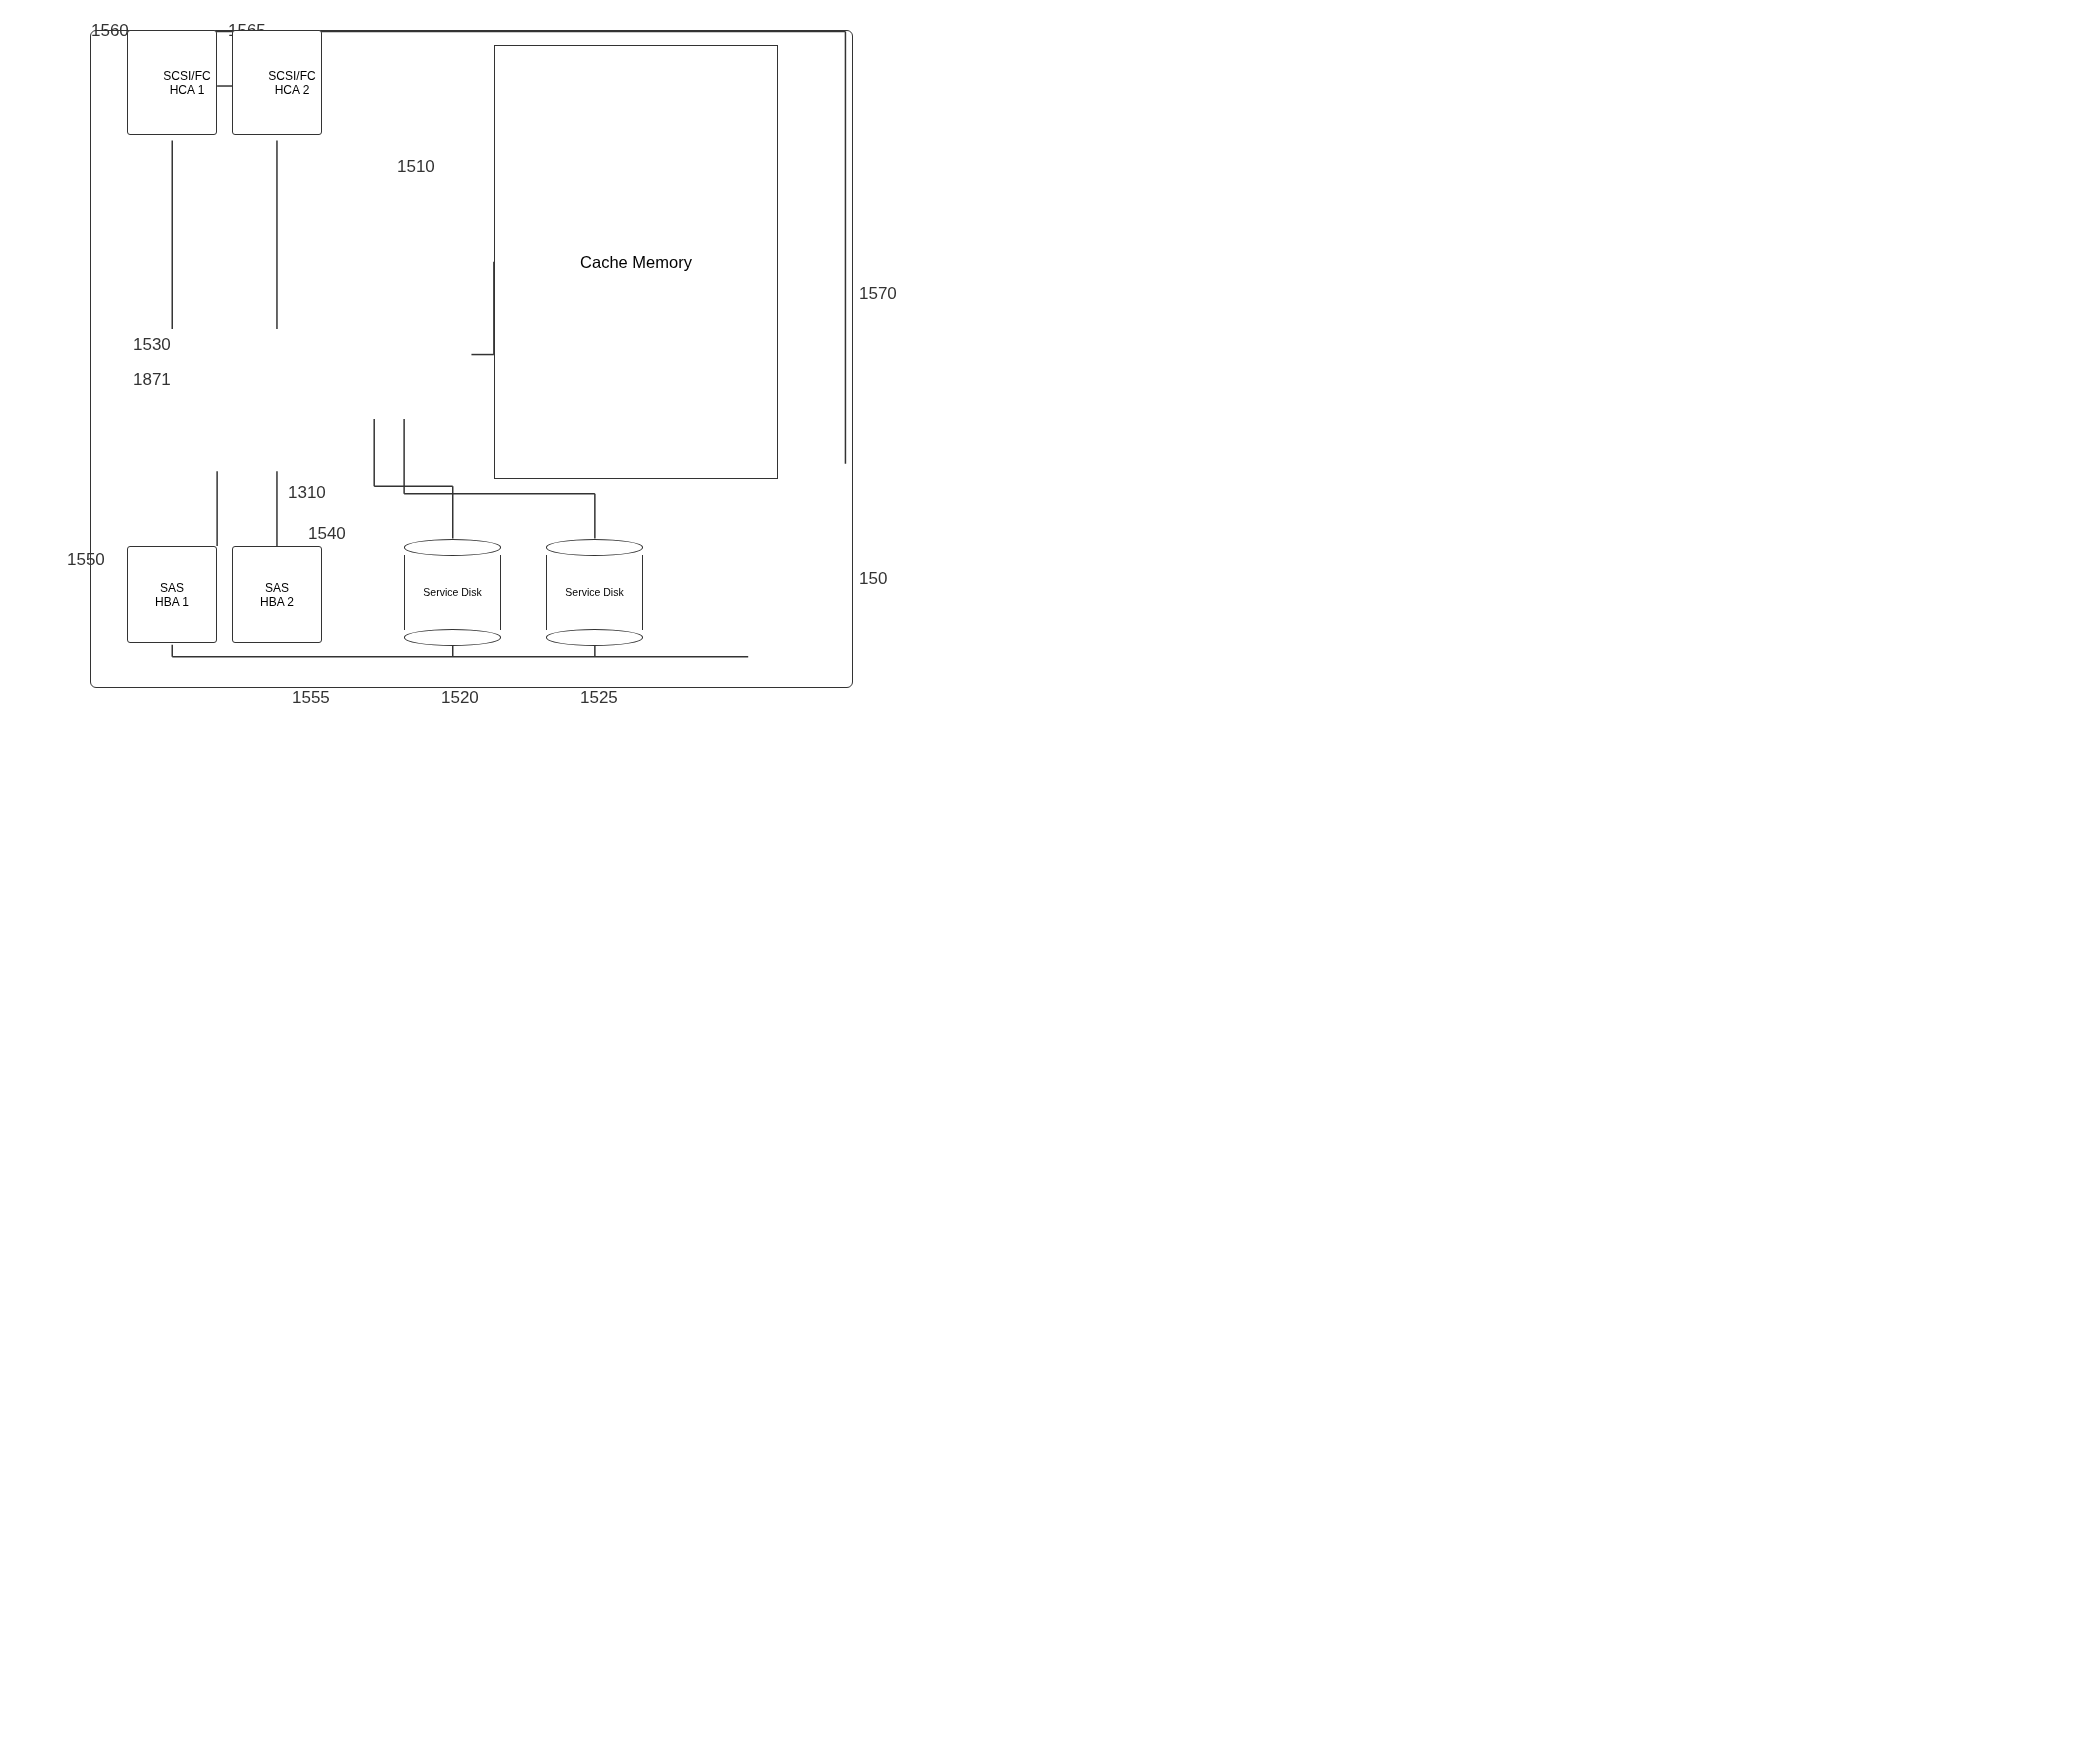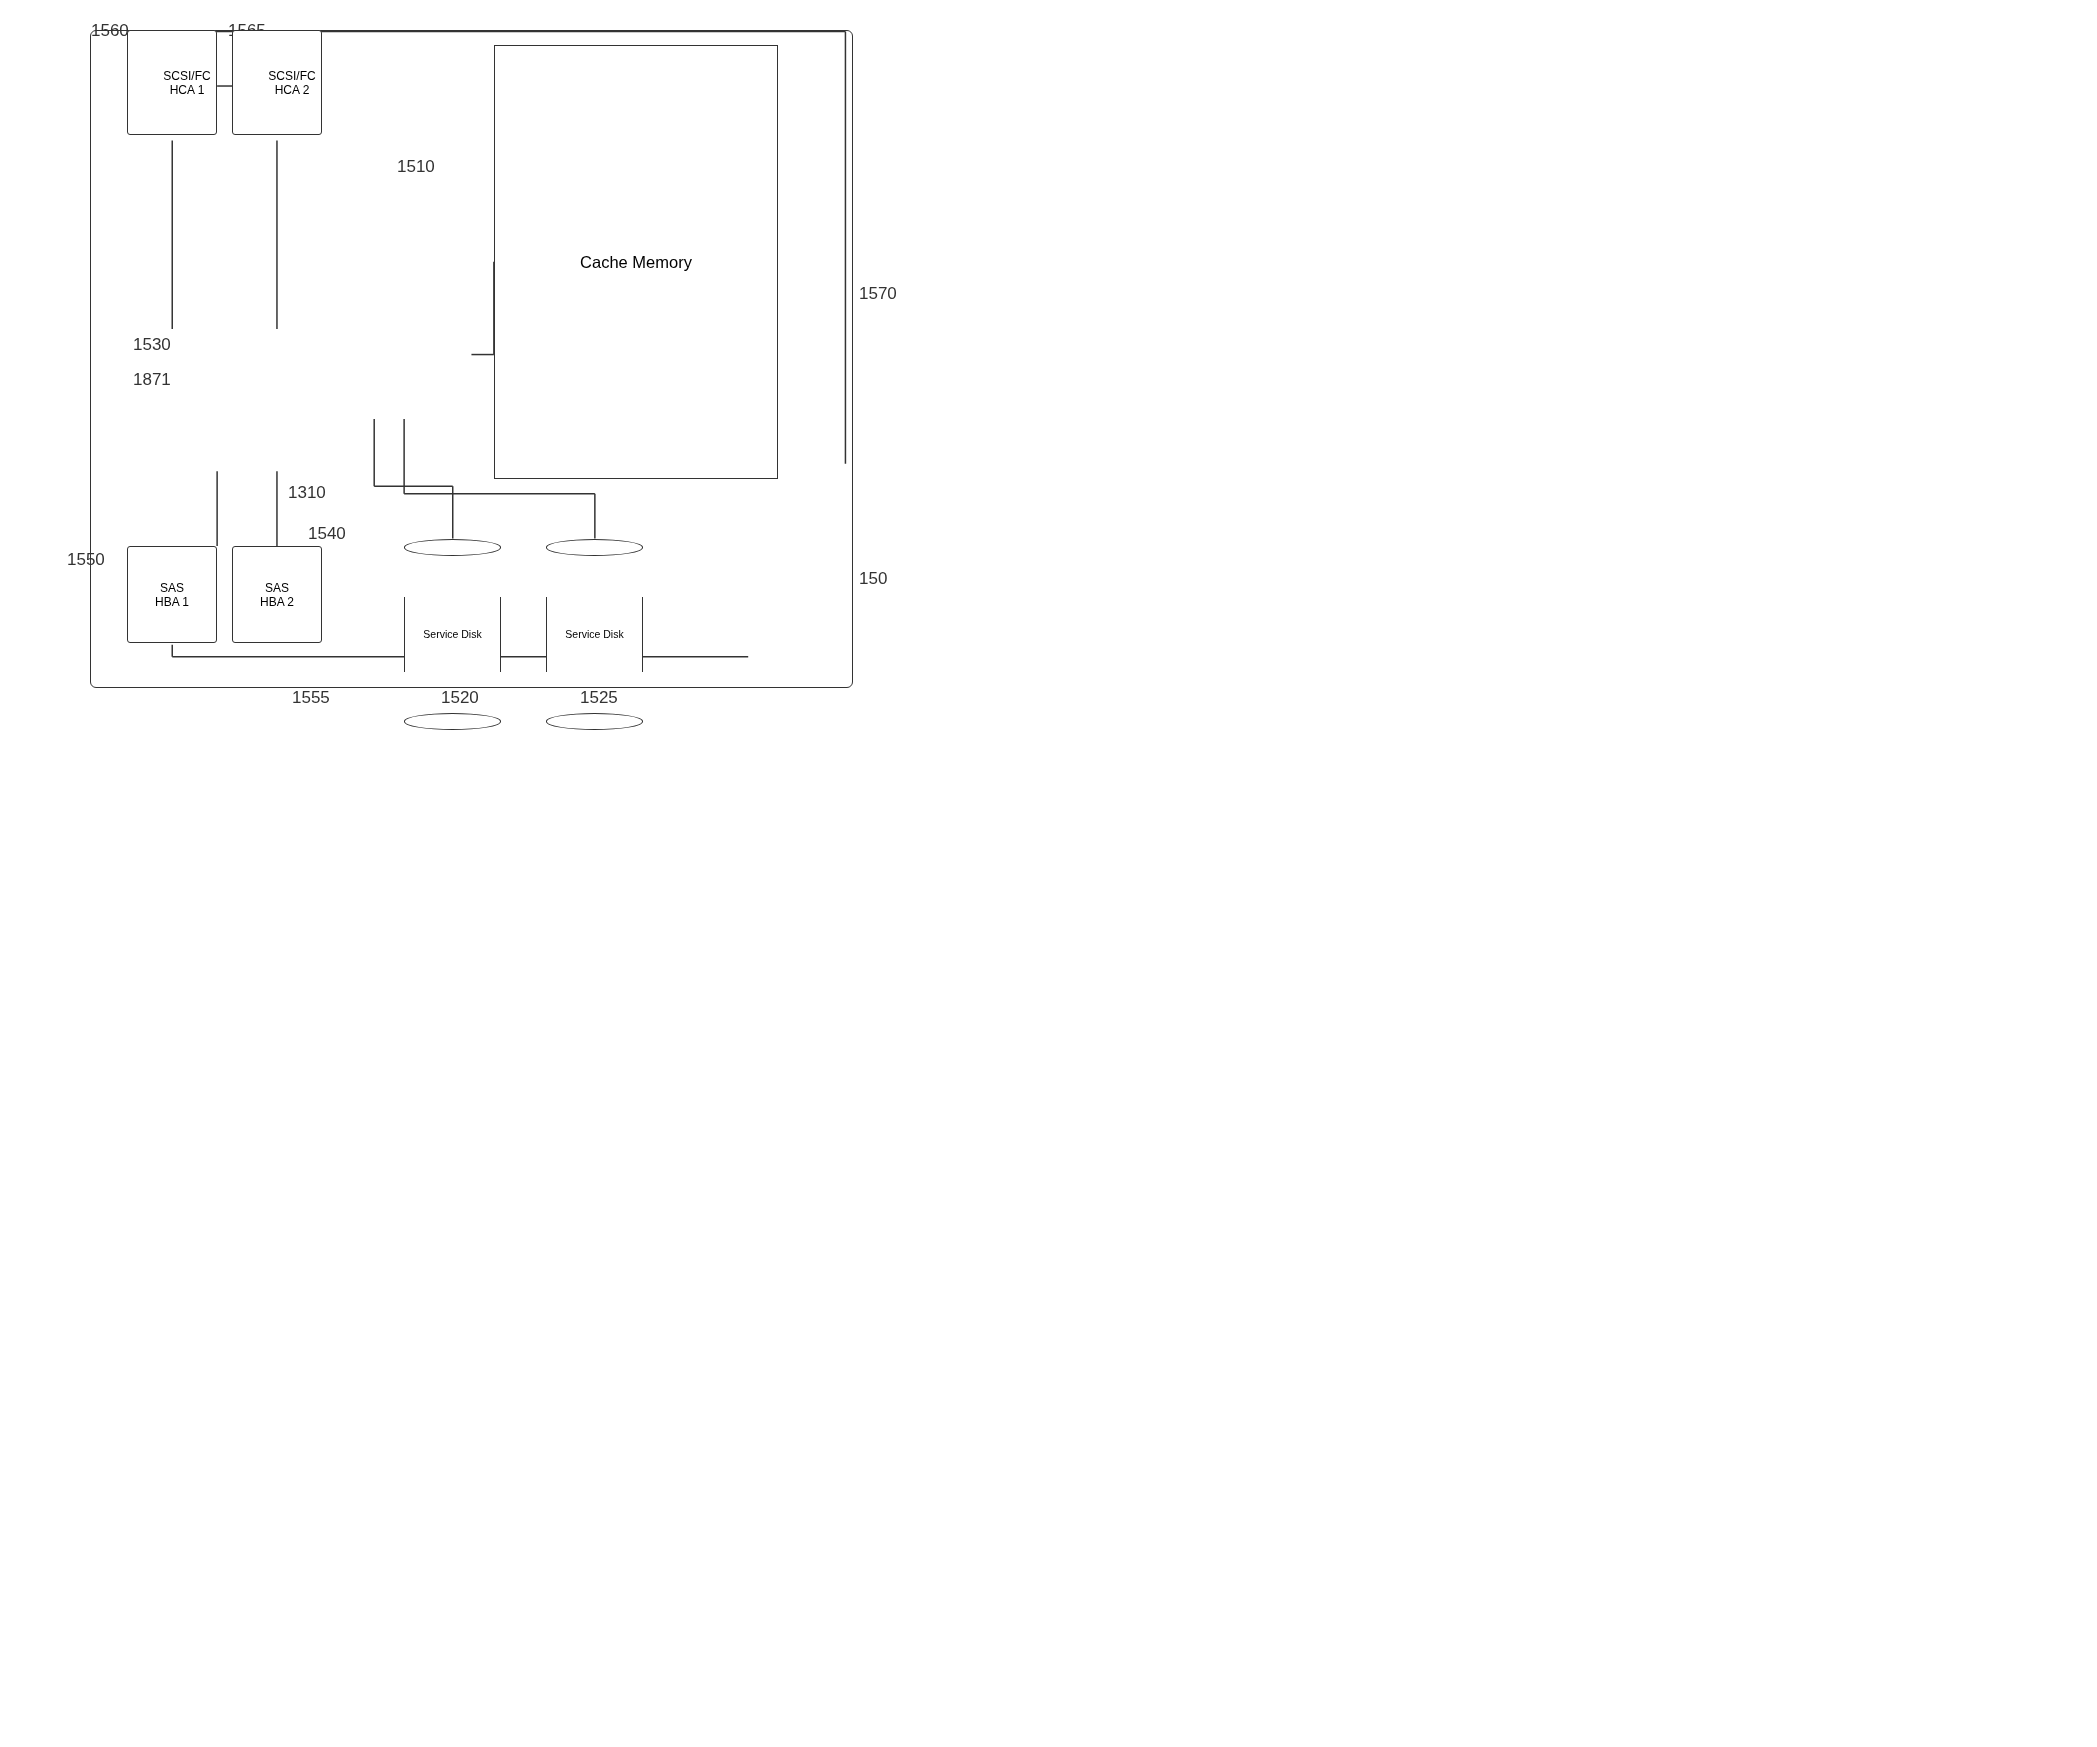--- a/index.html
+++ b/index.html
@@ -177,21 +177,20 @@
       left: 232px;
       top: 546px;
     }
 
     
     .cylinder {
       position: absolute;
       display: flex;
       flex-direction: column;
       align-items: flex-end;
-      gap: 42px;
     }
     .cyl-top {
       width: 97px;
       height: 16.5px;
       border: 1.5px solid #333;
       border-radius: 50%;
       background: #fff;
       position: relative;
       z-index: 2;
     }

